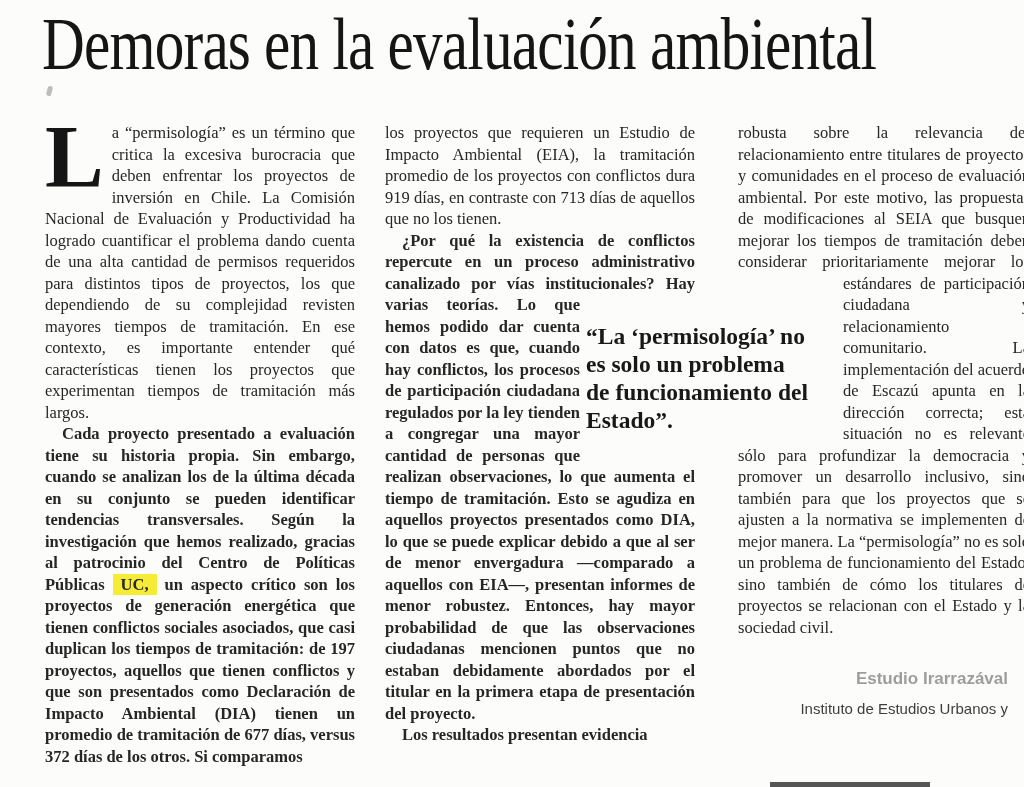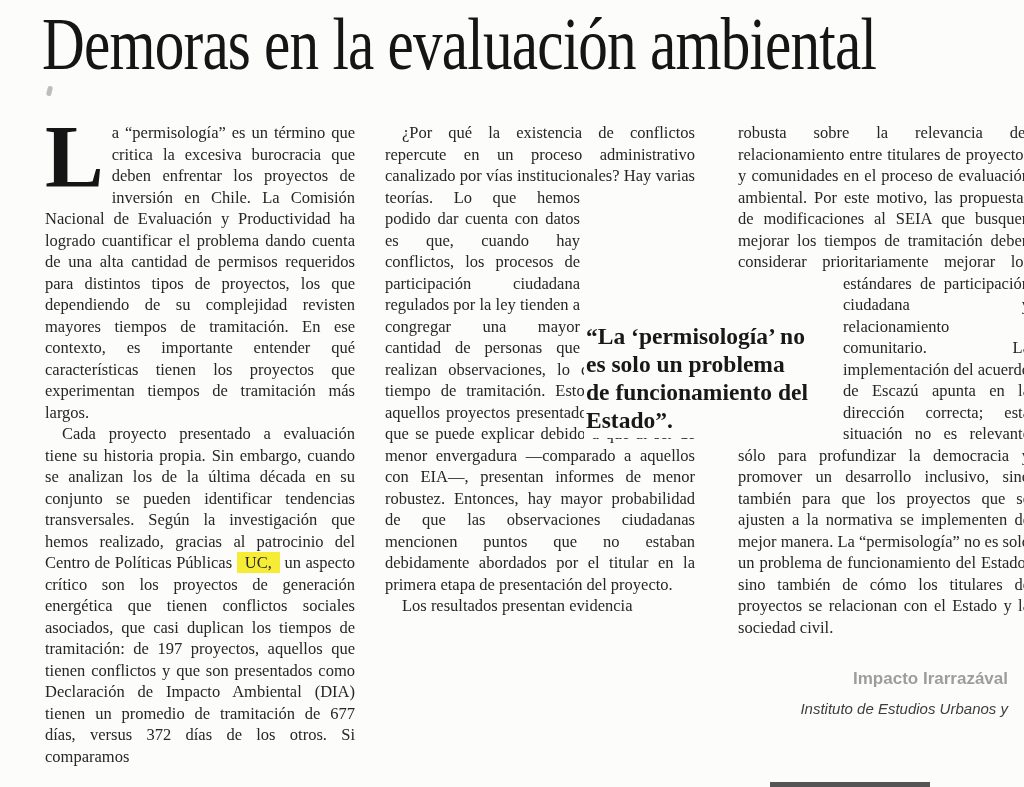--- a/index.html
+++ b/index.html
@@ -21,40 +21,40 @@
     background:#bdbdbd; border-radius:2px; transform:rotate(14deg);
   }
   .col {
     position:absolute; top:122px; text-align:justify;
     font-size:16.5px; line-height:21.5px;
   }
   .col1 { left:45px;  width:310px; }
   .col2 { left:385px; width:310px; }
   .col3 { left:718px; width:292px;margin-left:20px; }
   .col p { margin:0; padding:0; }
-  .col p.ind { text-indent:17px; }
+  .col p.ind { text-indent:17px;font-weight:bold; }
   .dropcap {
     float:left; font-weight:700; font-size:88px; line-height:64px;
     margin:3px 8px 0 0; color:#151515;
   }
   .sp-r { float:right; width:115px; height:170px; }
   .sp-l { float:left;  width:105px; height:170px; }
   .pullquote {
     position:absolute; left:584px; top:320px; width:226px;
     background:#fcfcfa; padding:2px 0 4px 2px;
     font-family:"Liberation Serif", serif; font-weight:700;
     font-size:23.5px; line-height:28px; color:#181818; text-align:left;
   }
   .hl { background:#f7ec35; padding:1px 8px; }
   .byline {
     position:absolute; right:16px; top:670px; text-align:right;
     font-family:"Liberation Sans", sans-serif;
   }
   .author { font-weight:700; font-size:17px; line-height:18.5px; color:#9d9d9d; }
-  .affil-block { margin-top:10px;font-style:italic; }
+  .affil-block { margin-top:10px; }
   .affil { font-size:15px; line-height:19px; color:#3e3e3e; }
   .bottom-bar {
     position:absolute; left:770px; top:782px; width:160px; height:5px;
     background:#555;
   }
 </style>
 </head>
 <body>
 
 <div class="page">
@@ -62,32 +62,33 @@
   <h1 class="headline">Demoras en la evaluación ambiental</h1>
 
   <div class="artifact"></div>
 
   <div class="col col1">
     <p><span class="dropcap">L</span><span>a “permisología” es un término que critica la excesiva burocracia que deben enfrentar los proyectos de inversión en Chile. La Comisión Nacional de Evaluación y Productividad ha logrado cuantificar el problema dando cuenta de una alta cantidad de permisos requeridos para distintos tipos de proyectos, los que dependiendo de su complejidad revisten mayores tiempos de tramitación. En ese contexto, es importante entender qué características tienen los proyectos que experimentan tiempos de tramitación más largos.</span></p>
     <p class="ind"><span>Cada proyecto presentado a evaluación tiene su historia propia. Sin embargo, cuando se analizan los de la última década en su conjunto se pueden identificar tendencias transversales. Según la investigación que hemos realizado, gracias al patrocinio del Centro de Políticas Públicas </span><span class="hl">UC,</span><span> un aspecto crítico son los proyectos de generación energética que tienen conflictos sociales asociados, que casi duplican los tiempos de tramitación: de 197 proyectos, aquellos que tienen conflictos y que son presentados como Declaración de Impacto Ambiental (DIA) tienen un promedio de tramitación de 677 días, versus 372 días de los otros. Si comparamos</span></p>
   </div>
 
   <div class="col col2">
+    <p><span>los proyectos que requieren un Estudio de Impacto Ambiental (EIA), la tramitación promedio de los proyectos con conflictos dura 919 días, en contraste con 713 días de aquellos que no los tienen.</span></p>
     <p class="ind"><span>¿Por qué la existencia de conflictos repercute en un proceso administrativo canalizado por vías institucionales? Hay </span><span class="sp-r"></span><span>varias teorías. Lo que hemos podido dar cuenta con datos es que, cuando hay conflictos, los procesos de participación ciudadana regulados por la ley tienden a congregar una mayor cantidad de personas que realizan observaciones, lo que aumenta el tiempo de tramitación. Esto se agudiza en aquellos proyectos presentados como DIA, lo que se puede explicar debido a que al ser de menor envergadura —comparado a aquellos con EIA—, presentan informes de menor robustez. Entonces, hay mayor probabilidad de que las observaciones ciudadanas mencionen puntos que no estaban debidamente abordados por el titular en la primera etapa de presentación del proyecto.</span></p>
     <p class="ind"><span>Los resultados presentan evidencia</span></p>
   </div>
 
   <div class="col col3">
     <p><span>robusta sobre la relevancia del relacionamiento entre titulares de proyectos y comunidades en el proceso de evaluación ambiental. Por este motivo, las propuestas de modificaciones al SEIA que busquen mejorar los tiempos de tramitación deben considerar prioritariamente mejorar los estándares de par</span><span class="sp-l"></span><span>ticipación ciudadana y relacionamiento comunitario. La implementación del acuerdo de Escazú apunta en la dirección correcta; esta situación no es relevante sólo para profundizar la democracia y promover un desarrollo inclusivo, sino también para que los proyectos que se ajusten a la normativa se implementen de mejor manera. La “permisología” no es solo un problema de funcionamiento del Estado, sino también de cómo los titulares de proyectos se relacionan con el Estado y la sociedad civil.</span></p>
   </div>
 
   <div class="pullquote">“La ‘permisología’ no es solo un problema de funcionamiento del Estado”.</div>
 
   <div class="byline">
-    <div class="author">Impacto Irarrazával</div>
+    <div class="author">Estudio Irarrazával</div>
     <div class="affil-block">
       <div class="affil">Instituto de Estudios Urbanos y</div>
     </div>
   </div>
 
   <div class="bottom-bar"></div>
 
 </div>
 
 </body></html>

